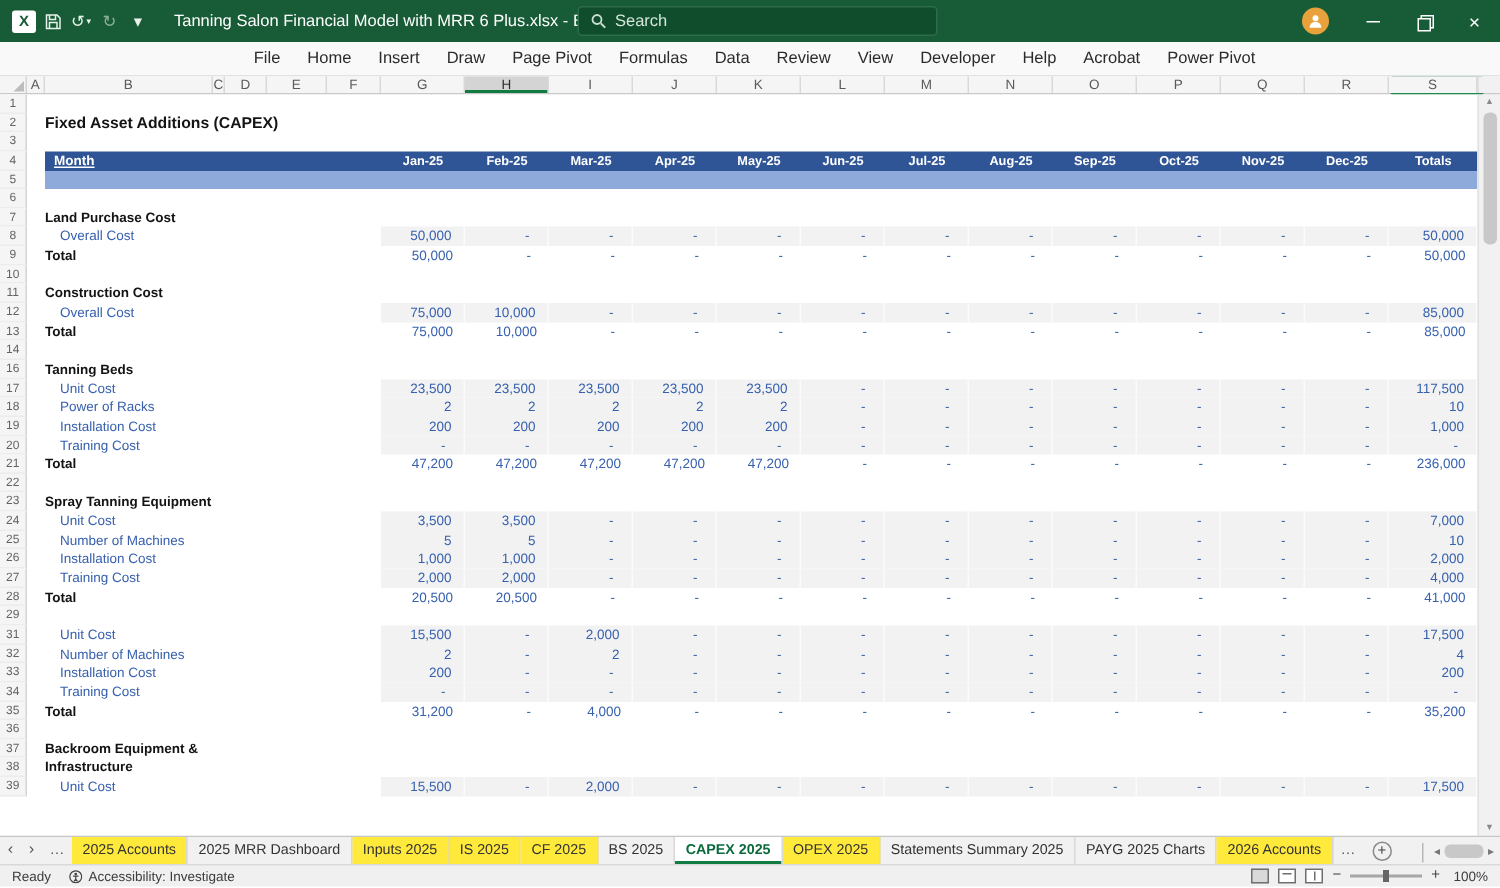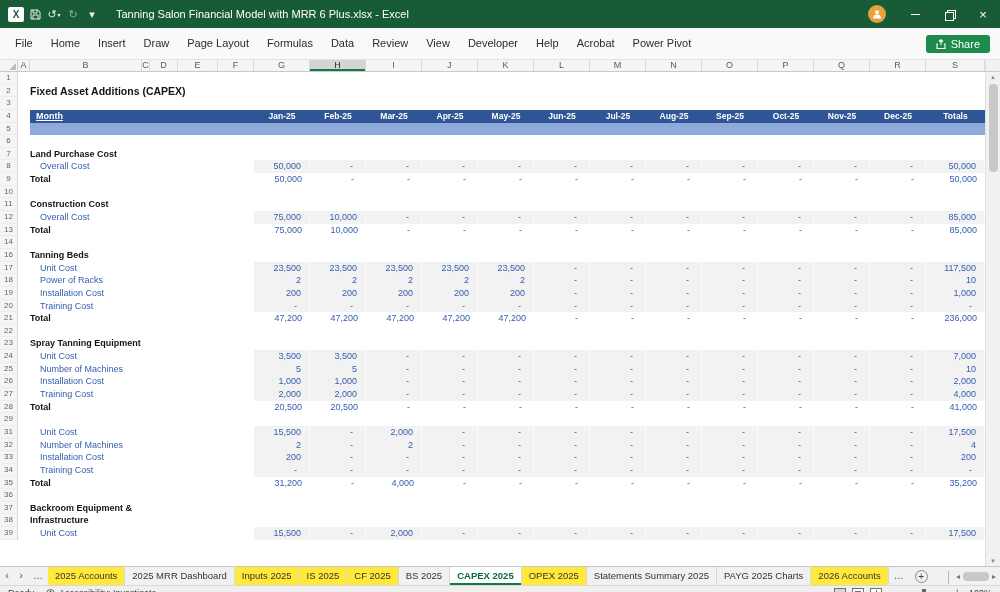--- a/index.html
+++ b/index.html
@@ -17,21 +17,21 @@
   .searchbox { position:absolute; left:385px; top:4px; width:240px; height:20px; border-radius:3px; background:#0F4D2C; border:1px solid #2E6B4B; display:flex; align-items:center; gap:6px; padding:0 8px; color:#D6E5DC; font-size:11px; }
   .winctl { margin-left:auto; display:flex; align-items:center; height:100%; }
   .avatar { width:18px; height:18px; border-radius:50%; background:#E9A23B; margin-right:12px; display:flex; align-items:center; justify-content:center; }
   .wbtn { width:34px; height:28px; display:flex; align-items:center; justify-content:center; color:#fff; font-size:13px; }
   .minline { display:block; width:9px; height:1px; background:#fff; }
   .resticon { position:relative; width:9px; height:9px; display:block; }
   .resticon::before { content:''; position:absolute; top:0; left:2px; width:7px; height:7px; border:1px solid #fff; }
   .resticon::after { content:''; position:absolute; top:2px; left:0; width:7px; height:7px; border:1px solid #fff; background:#185C37; }
 
   
-  .ribbon { height:32px; background:#F9F9F9; border-bottom:1px solid #E2E2E2; display:flex; align-items:center; padding-left:6px; }
+  .ribbon { height:23px; background:#F9F9F9; border-bottom:1px solid #E2E2E2; display:flex; align-items:center; padding-left:6px;flex-direction:column; }
   .rtabs { display:flex; }
   .rtab { padding:0 9px; font-size:11px; color:#2b2b2b; line-height:23px; white-space:nowrap; }
   .share { margin-left:auto; margin-right:10px; background:#1E8A4E; color:#fff; border-radius:3px; height:18px; display:flex; align-items:center; gap:5px; padding:0 10px; font-size:11px; }
 
   
   .cheads { display:flex; height:12px; background:#F5F5F5; border-bottom:1px solid #C9C9C9; }
   .corner { width:18px; flex:none; position:relative; border-right:1px solid #D4D4D4; }
   .corner .tri { position:absolute; right:1px; bottom:1px; width:0; height:0; border-left:7px solid transparent; border-bottom:7px solid #BDBDBD; }
   .colh { flex:none; text-align:center; font-size:9px; color:#5a5a5a; line-height:11px; border-right:1px solid #D9D9D9; background:#F5F5F5; overflow:visible; }
   .colh.sel { background:#D4D4D4; box-shadow:inset 0 -2px 0 #107C41; color:#2b2b2b; }
@@ -101,20 +101,27 @@
         <span class="mini-caret">▾</span>
       </div>
     <div class="qico dim">
         <span>↻</span>
       </div>
     <div class="qico">
         <span>▾</span>
       </div>
   </div>
   <div class="doctitle">Tanning Salon Financial Model with MRR 6 Plus.xlsx - Excel</div>
+  <div class="searchbox">
+    <svg width="10" height="10" viewBox="0 0 10 10">
+        <circle cx="4" cy="4" r="3" fill="none" stroke="#CBDDD2" stroke-width="1.2"></circle>
+        <line x1="6.5" y1="6.5" x2="9.5" y2="9.5" stroke="#CBDDD2" stroke-width="1.2"></line>
+      </svg>
+    <span>Search</span>
+  </div>
   <div class="winctl">
     <div class="avatar">
       <svg width="10" height="10" viewBox="0 0 10 10">
           <circle cx="5" cy="3.2" r="2" fill="#fff"></circle>
           <path d="M1 9.5 a4 4 0 0 1 8 0 z" fill="#fff"></path>
         </svg>
     </div>
     <div class="wbtn">
         <span class="minline"></span>
       </div>
@@ -126,21 +133,21 @@
       </div>
   </div>
 </div>
 
 <div class="ribbon">
   <div class="rtabs">
       <div class="rtab">File</div>
       <div class="rtab">Home</div>
       <div class="rtab">Insert</div>
       <div class="rtab">Draw</div>
-      <div class="rtab">Page Layout</div>
+      <div class="rtab">Page Pivot</div>
       <div class="rtab">Formulas</div>
       <div class="rtab">Data</div>
       <div class="rtab">Review</div>
       <div class="rtab">View</div>
       <div class="rtab">Developer</div>
       <div class="rtab">Help</div>
       <div class="rtab">Acrobat</div>
       <div class="rtab">Power Pivot</div>
     </div>
   <div class="share">

